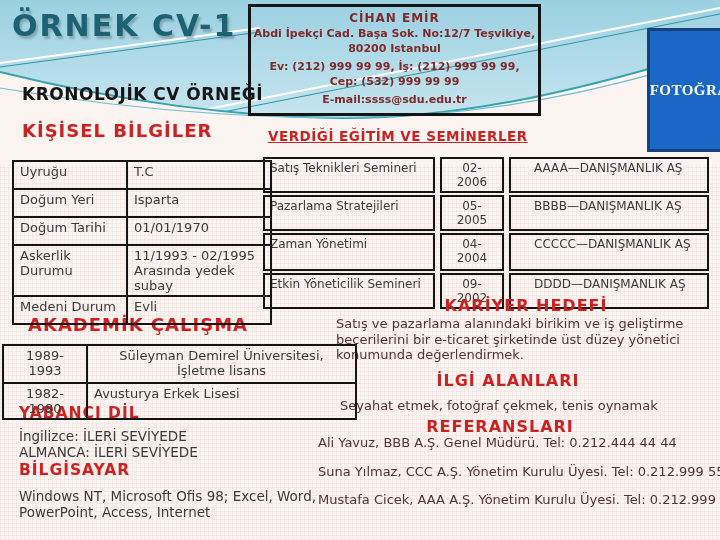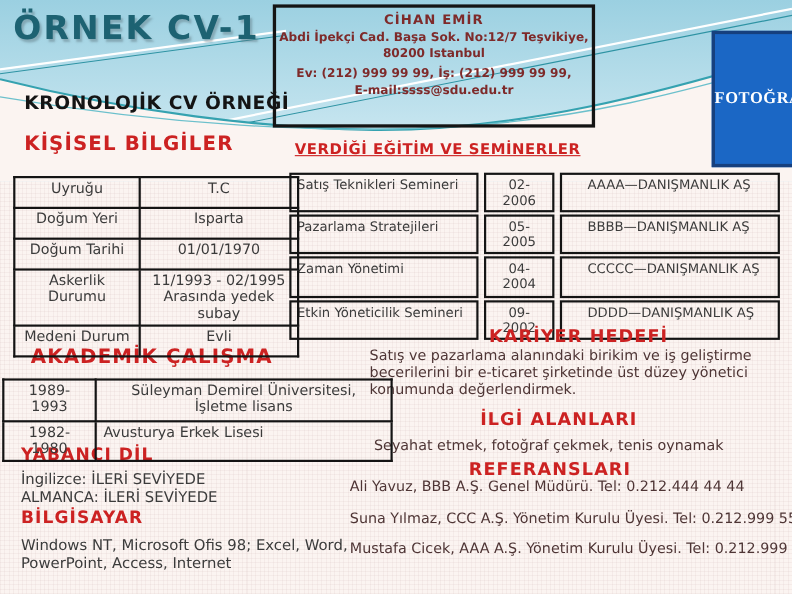--- a/index.html
+++ b/index.html
@@ -43,21 +43,21 @@
   .h-seminer{left:268px; top:128px; font-size:13.5px; text-decoration:underline; letter-spacing:0.5px;}
   .h-akademik{left:28px; top:314px; font-size:18px; letter-spacing:1px; z-index:1;}
   .h-yabanci{left:19px; top:404px; font-size:15.5px; letter-spacing:1px; z-index:1;}
   .h-bilgisayar{left:19px; top:461px; font-size:15.5px; letter-spacing:1px;}
   .h-kariyer{left:338px; top:296px; width:376px; text-align:center; font-size:16px; letter-spacing:1px;}
   .h-ilgi{left:338px; top:371px; width:340px; text-align:center; font-size:16px; letter-spacing:1px;}
   .h-referans{left:338px; top:417px; width:324px; text-align:center; font-size:16px; letter-spacing:1px;}
 
   table{border-collapse:collapse;}
   td{border:2.5px solid #141414; font-size:13px; color:#3B3B3B; padding:2px 6px; vertical-align:top;}
-  .personal-table{position:absolute; left:12px; top:160px; z-index:2;text-align:center;}
+  .personal-table{position:absolute; left:12px; top:160px; z-index:2;}
   .personal-table td.lbl{width:100px;}
   .personal-table td.val{width:130px;}
   .personal-table tr.r-std td{height:22px;}
   .personal-table tr.r-tall td{height:36px;}
 
   .seminar-table{position:absolute; left:258px; top:155px; border-collapse:separate; border-spacing:5px 2px;}
   .seminar-table td{font-size:12px; padding:2px 5px;}
   .seminar-table td.sname{width:158px;}
   .seminar-table td.sdate{width:50px; text-align:center;}
   .seminar-table td.sorg{width:168px;padding-left:23px;}
@@ -107,20 +107,21 @@
   </div>
 
   <div class="slide-title">ÖRNEK CV-1</div>
   <div class="subtitle">KRONOLOJİK CV ÖRNEĞİ</div>
 
   <div class="contact-box">
     <div class="contact-name">CİHAN EMİR</div>
     <div class="contact-line">Abdi İpekçi Cad. Başa Sok. No:12/7 Teşvikiye,</div>
     <div class="contact-line gap-after">80200 Istanbul</div>
     <div class="contact-line">Ev: (212) 999 99 99, İş: (212) 999 99 99,</div>
+    <div class="contact-line gap-after">Cep: (532) 999 99 99</div>
     <div class="contact-line">E-mail:ssss@sdu.edu.tr</div>
   </div>
 
   <div class="photo-box">
     <span>FOTOĞRAF</span>
   </div>
 
   <div class="red-heading h-kisisel">KİŞİSEL BİLGİLER</div>
   <table class="personal-table">
     <tbody>

